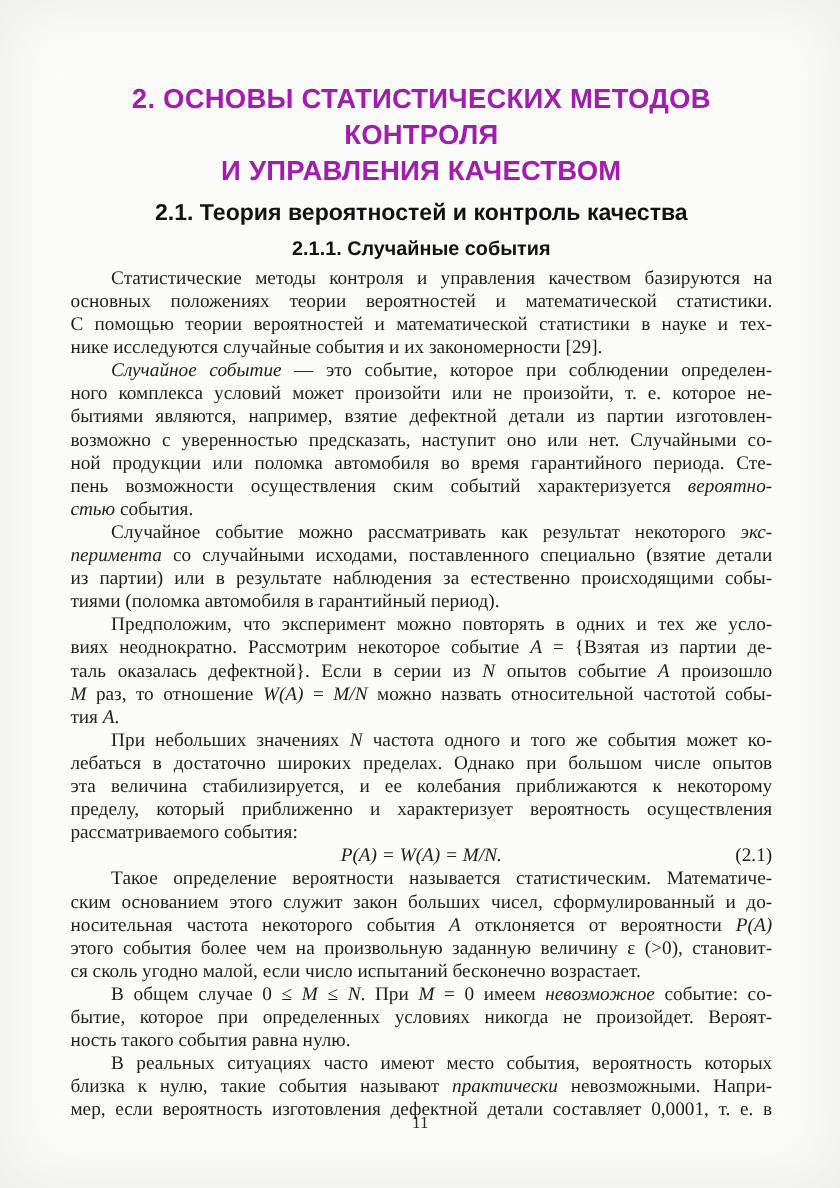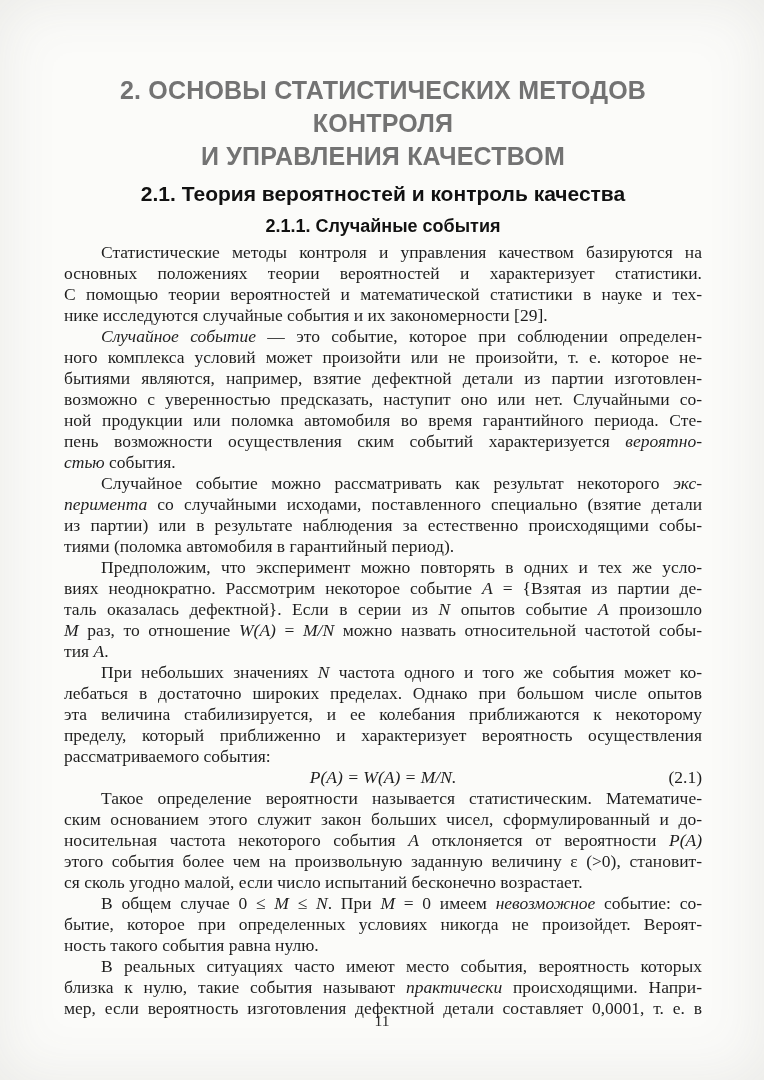--- a/index.html
+++ b/index.html
@@ -20,21 +20,21 @@
     position: absolute;
     left: 64px; top: 74px;
     width: 638px;
   }
   .doc-title {
     font-family: "Liberation Sans", sans-serif;
     font-weight: bold;
     font-size: 25px;
     line-height: 33px;
     text-align: center;
-    color: #737373;
+    color: #a21caf;
     letter-spacing: 0.2px;
   }
   .section-heading {
     font-family: "Liberation Sans", sans-serif;
     font-weight: bold;
     font-size: 21px;
     line-height: 26px;
     text-align: center;
     color: #111;
     margin-top: 8px;
@@ -89,21 +89,21 @@
 <div class="page">
   <div class="content">
     <div class="doc-title">
       <div>2. ОСНОВЫ СТАТИСТИЧЕСКИХ МЕТОДОВ КОНТРОЛЯ</div>
       <div>И УПРАВЛЕНИЯ КАЧЕСТВОМ</div>
     </div>
     <div class="section-heading">2.1. Теория вероятностей и контроль качества</div>
     <div class="subsection-heading">2.1.1. Случайные события</div>
     <div class="body-text">
         <div class="line first"><span>Статистические методы контроля и управления качеством базируются на</span></div>
-        <div class="line"><span>основных положениях теории вероятностей и характеризует статистики.</span></div>
+        <div class="line"><span>основных положениях теории вероятностей и математической статистики.</span></div>
         <div class="line"><span>С помощью теории вероятностей и математической статистики в науке и тех-</span></div>
         <div class="line last"><span>нике исследуются случайные события и их закономерности [29].</span></div>
         <div class="line first"><i>Случайное событие</i><span> — это событие, которое при соблюдении определен-</span></div>
         <div class="line"><span>ного комплекса условий может произойти или не произойти, т. е. которое не-</span></div>
         <div class="line"><span>бытиями являются, например, взятие дефектной детали из партии изготовлен-</span></div>
         <div class="line"><span>возможно с уверенностью предсказать, наступит оно или нет. Случайными со-</span></div>
         <div class="line"><span>ной продукции или поломка автомобиля во время гарантийного периода. Сте-</span></div>
         <div class="line"><span>пень возможности осуществления ским событий характеризуется </span><i>вероятно-</i></div>
         <div class="line last"><i>стью</i><span> события.</span></div>
         <div class="line first"><span>Случайное событие можно рассматривать как результат некоторого </span><i>экс-</i></div>
@@ -123,18 +123,18 @@
         <div class="formula-line"><span class="formula-text">P(A) = W(A) = M/N.</span><span class="formula-number">(2.1)</span></div>
         <div class="line first"><span>Такое определение вероятности называется статистическим. Математиче-</span></div>
         <div class="line"><span>ским основанием этого служит закон больших чисел, сформулированный и до-</span></div>
         <div class="line"><span>носительная частота некоторого события </span><i>A</i><span> отклоняется от вероятности </span><i>P(A)</i></div>
         <div class="line"><span>этого события более чем на произвольную заданную величину ε (&gt;0), становит-</span></div>
         <div class="line last"><span>ся сколь угодно малой, если число испытаний бесконечно возрастает.</span></div>
         <div class="line first"><span>В общем случае 0 ≤ </span><i>M</i><span> ≤ </span><i>N</i><span>. При </span><i>M</i><span> = 0 имеем </span><i>невозможное</i><span> событие: со-</span></div>
         <div class="line"><span>бытие, которое при определенных условиях никогда не произойдет. Вероят-</span></div>
         <div class="line last"><span>ность такого события равна нулю.</span></div>
         <div class="line first"><span>В реальных ситуациях часто имеют место события, вероятность которых</span></div>
-        <div class="line"><span>близка к нулю, такие события называют </span><i>практически</i><span> происходящими. Напри-</span></div>
+        <div class="line"><span>близка к нулю, такие события называют </span><i>практически</i><span> невозможными. Напри-</span></div>
         <div class="line"><span>мер, если вероятность изготовления дефектной детали составляет 0,0001, т. е. в</span></div>
       </div>
   </div>
   <div class="page-number">11</div>
 </div>
 
 </body></html>

